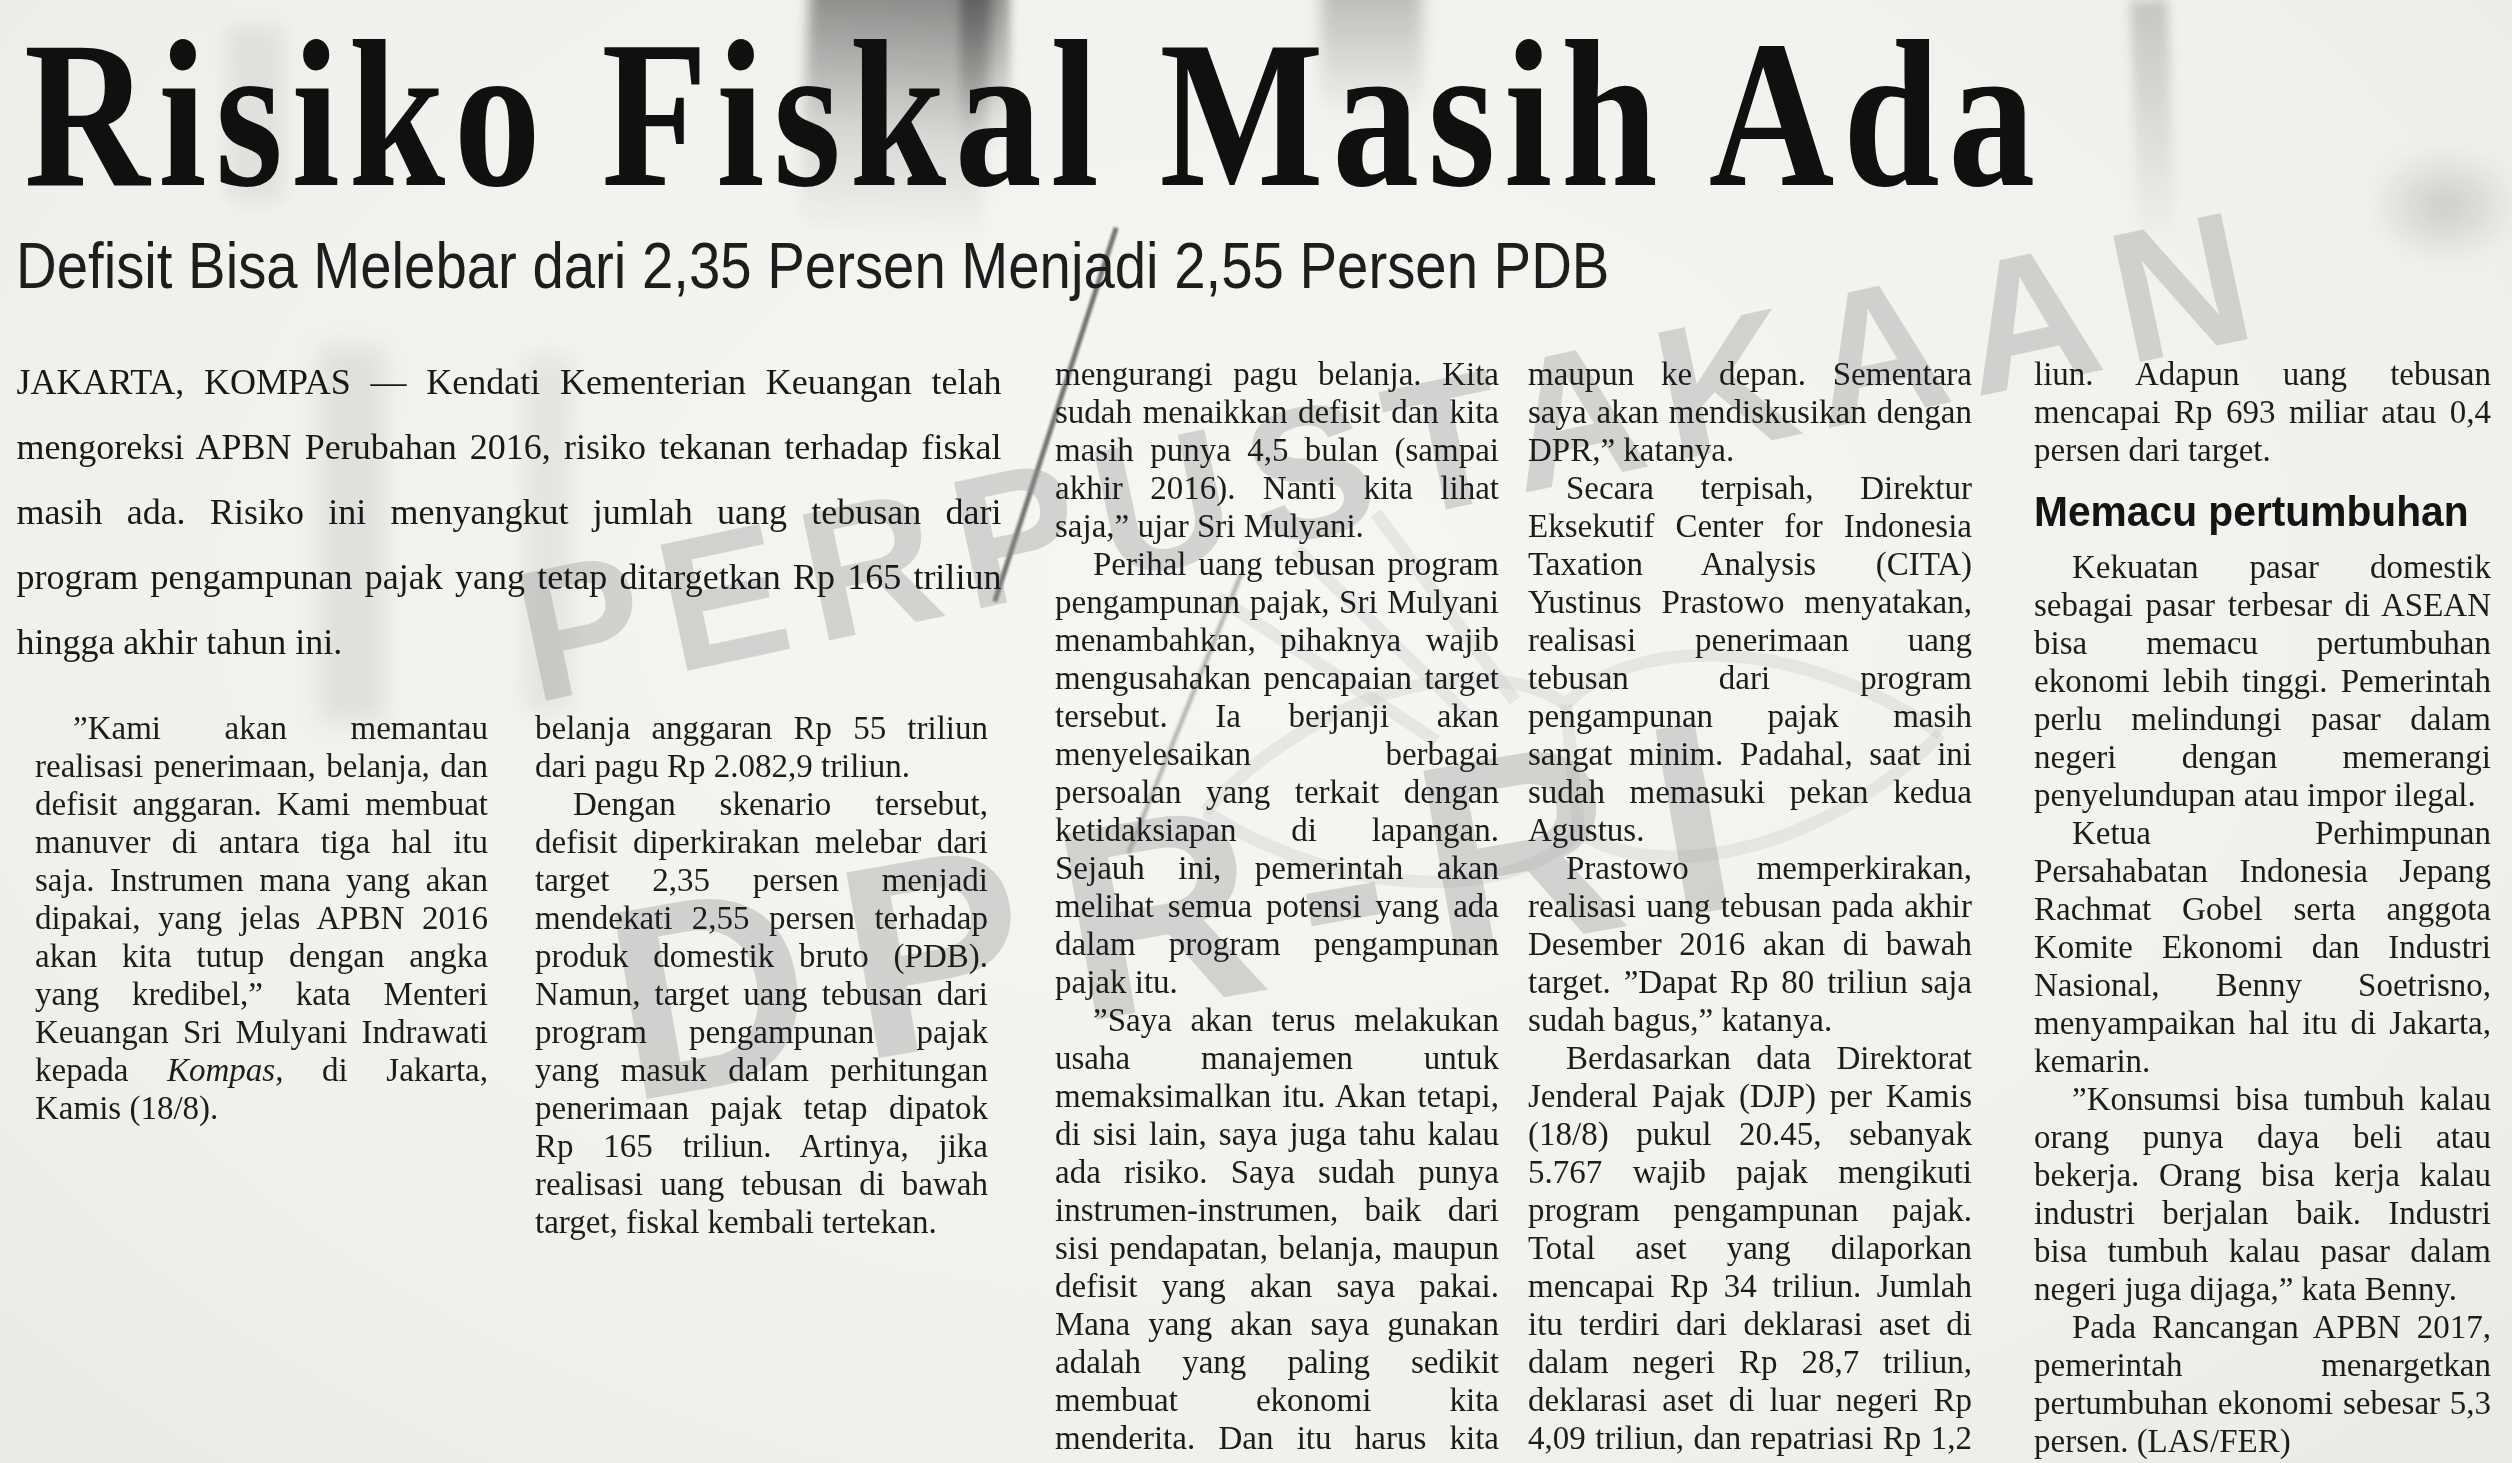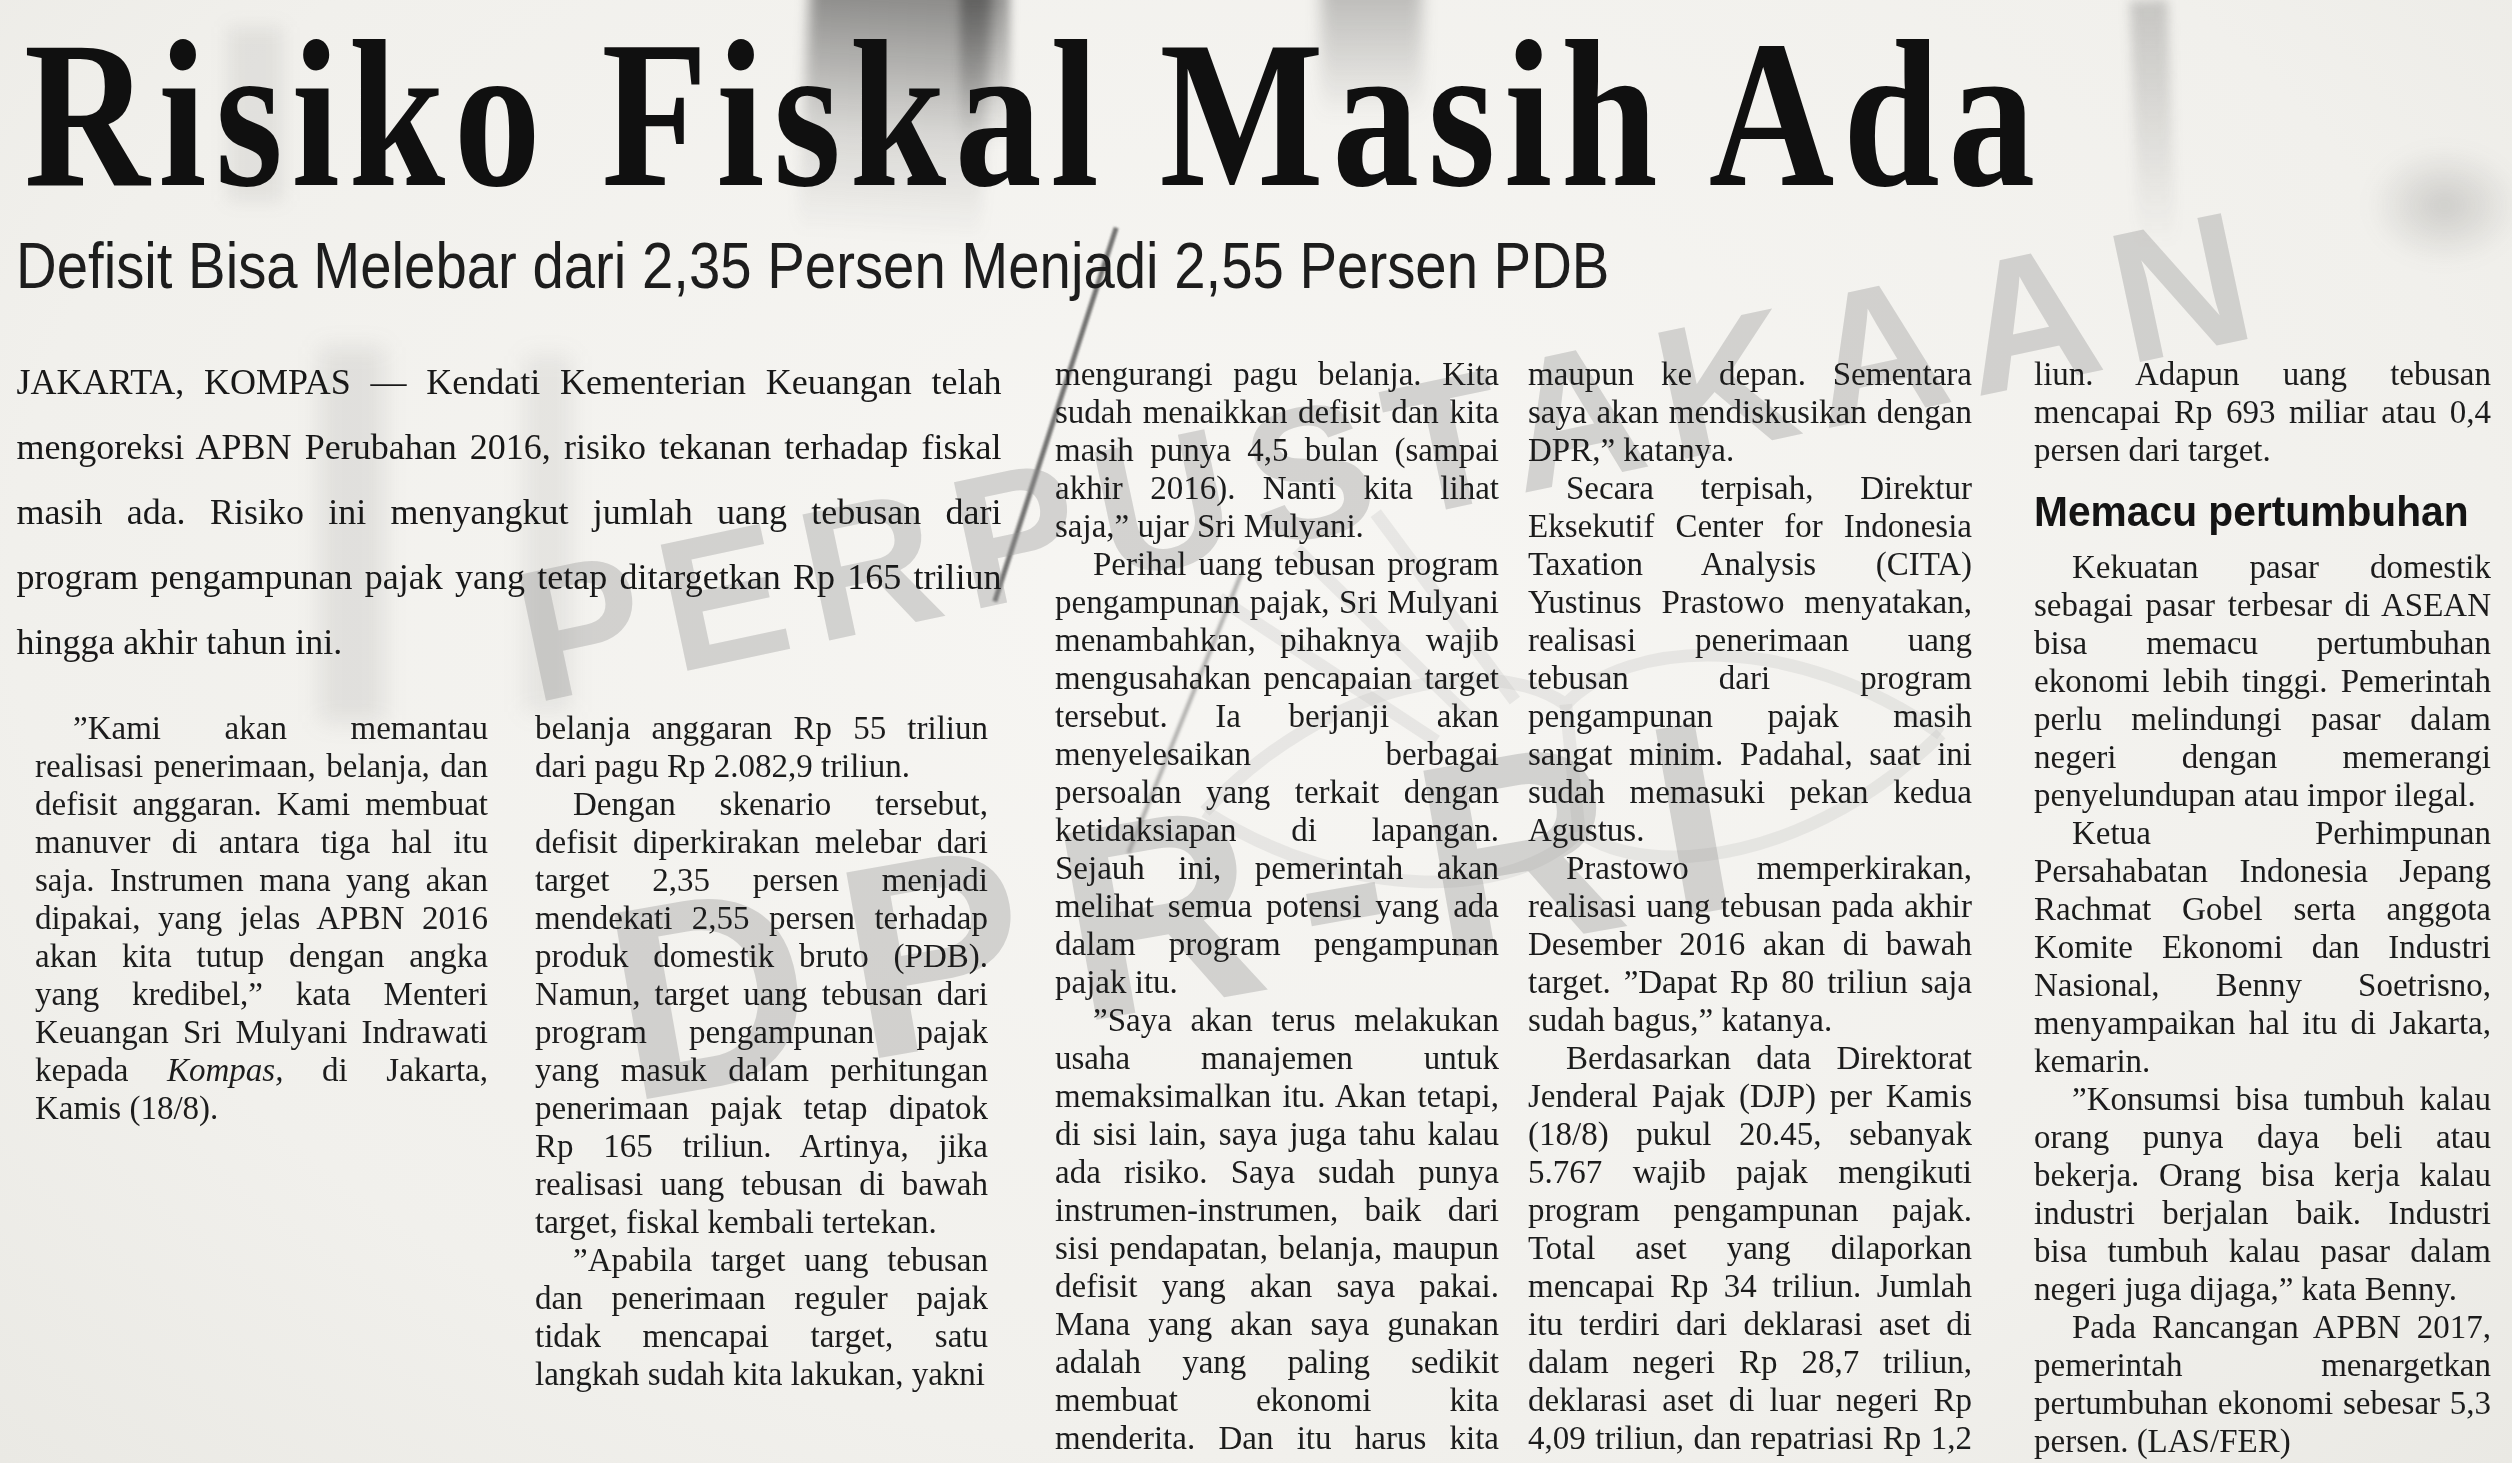--- a/index.html
+++ b/index.html
@@ -100,21 +100,20 @@
   <h1 class="headline">Risiko Fiskal Masih Ada</h1>
   <h2 class="subheadline">Defisit Bisa Melebar dari 2,35 Persen Menjadi 2,55 Persen PDB</h2>
   <div class="lead">JAKARTA, KOMPAS — Kendati Kementerian Keuangan telah mengoreksi APBN Perubahan 2016, risiko tekanan terhadap fiskal masih ada. Risiko ini menyangkut jumlah uang tebusan dari program pengampunan pajak yang tetap ditargetkan Rp 165 triliun hingga akhir tahun ini.</div>
 
   <div class="col col-1">
       <p class="indent"><span>”Kami akan memantau realisasi penerimaan, belanja, dan defisit anggaran. Kami membuat manuver di antara tiga hal itu saja. Instrumen mana yang akan dipakai, yang jelas APBN 2016 akan kita tutup dengan angka yang kredibel,” kata Menteri Keuangan Sri Mulyani Indrawati kepada </span><em>Kompas,</em><span> di Jakarta, Kamis (18/8).</span></p>
     </div>
   <div class="col col-2">
       <p><span>belanja anggaran Rp 55 triliun dari pagu Rp 2.082,9 triliun.</span></p>
       <p class="indent"><span>Dengan skenario tersebut, defisit diperkirakan melebar dari target 2,35 persen menjadi mendekati 2,55 persen terhadap produk domestik bruto (PDB). Namun, target uang tebusan dari program pengampunan pajak yang masuk dalam perhitungan penerimaan pajak tetap dipatok Rp 165 triliun. Artinya, jika realisasi uang tebusan di bawah target, fiskal kembali tertekan.</span></p>
-      <p class="indent"><span>”Apabila target uang tebusan dan penerimaan reguler pajak tidak mencapai target, satu langkah sudah kita lakukan, yakni</span></p>
     </div>
   <div class="col col-3">
       <p><span>mengurangi pagu belanja. Kita sudah menaikkan defisit dan kita masih punya 4,5 bulan (sampai akhir 2016). Nanti kita lihat saja,” ujar Sri Mulyani.</span></p>
       <p class="indent"><span>Perihal uang tebusan program pengampunan pajak, Sri Mulyani menambahkan, pihaknya wajib mengusahakan pencapaian target tersebut. Ia berjanji akan menyelesaikan berbagai persoalan yang terkait dengan ketidaksiapan di lapangan. Sejauh ini, pemerintah akan melihat semua potensi yang ada dalam program pengampunan pajak itu.</span></p>
       <p class="indent"><span>”Saya akan terus melakukan usaha manajemen untuk memaksimalkan itu. Akan tetapi, di sisi lain, saya juga tahu kalau ada risiko. Saya sudah punya instrumen-instrumen, baik dari sisi pendapatan, belanja, maupun defisit yang akan saya pakai. Mana yang akan saya gunakan adalah yang paling sedikit membuat ekonomi kita menderita. Dan itu harus kita lakukan dalam empat</span></p>
     </div>
   <div class="col col-4">
       <p><span>maupun ke depan. Sementara saya akan mendiskusikan dengan DPR,” katanya.</span></p>
       <p class="indent"><span>Secara terpisah, Direktur Eksekutif Center for Indonesia Taxation Analysis (CITA) Yustinus Prastowo menyatakan, realisasi penerimaan uang tebusan dari program pengampunan pajak masih sangat minim. Padahal, saat ini sudah memasuki pekan kedua Agustus.</span></p>
       <p class="indent"><span>Prastowo memperkirakan, realisasi uang tebusan pada akhir Desember 2016 akan di bawah target. ”Dapat Rp 80 triliun saja sudah bagus,” katanya.</span></p>

